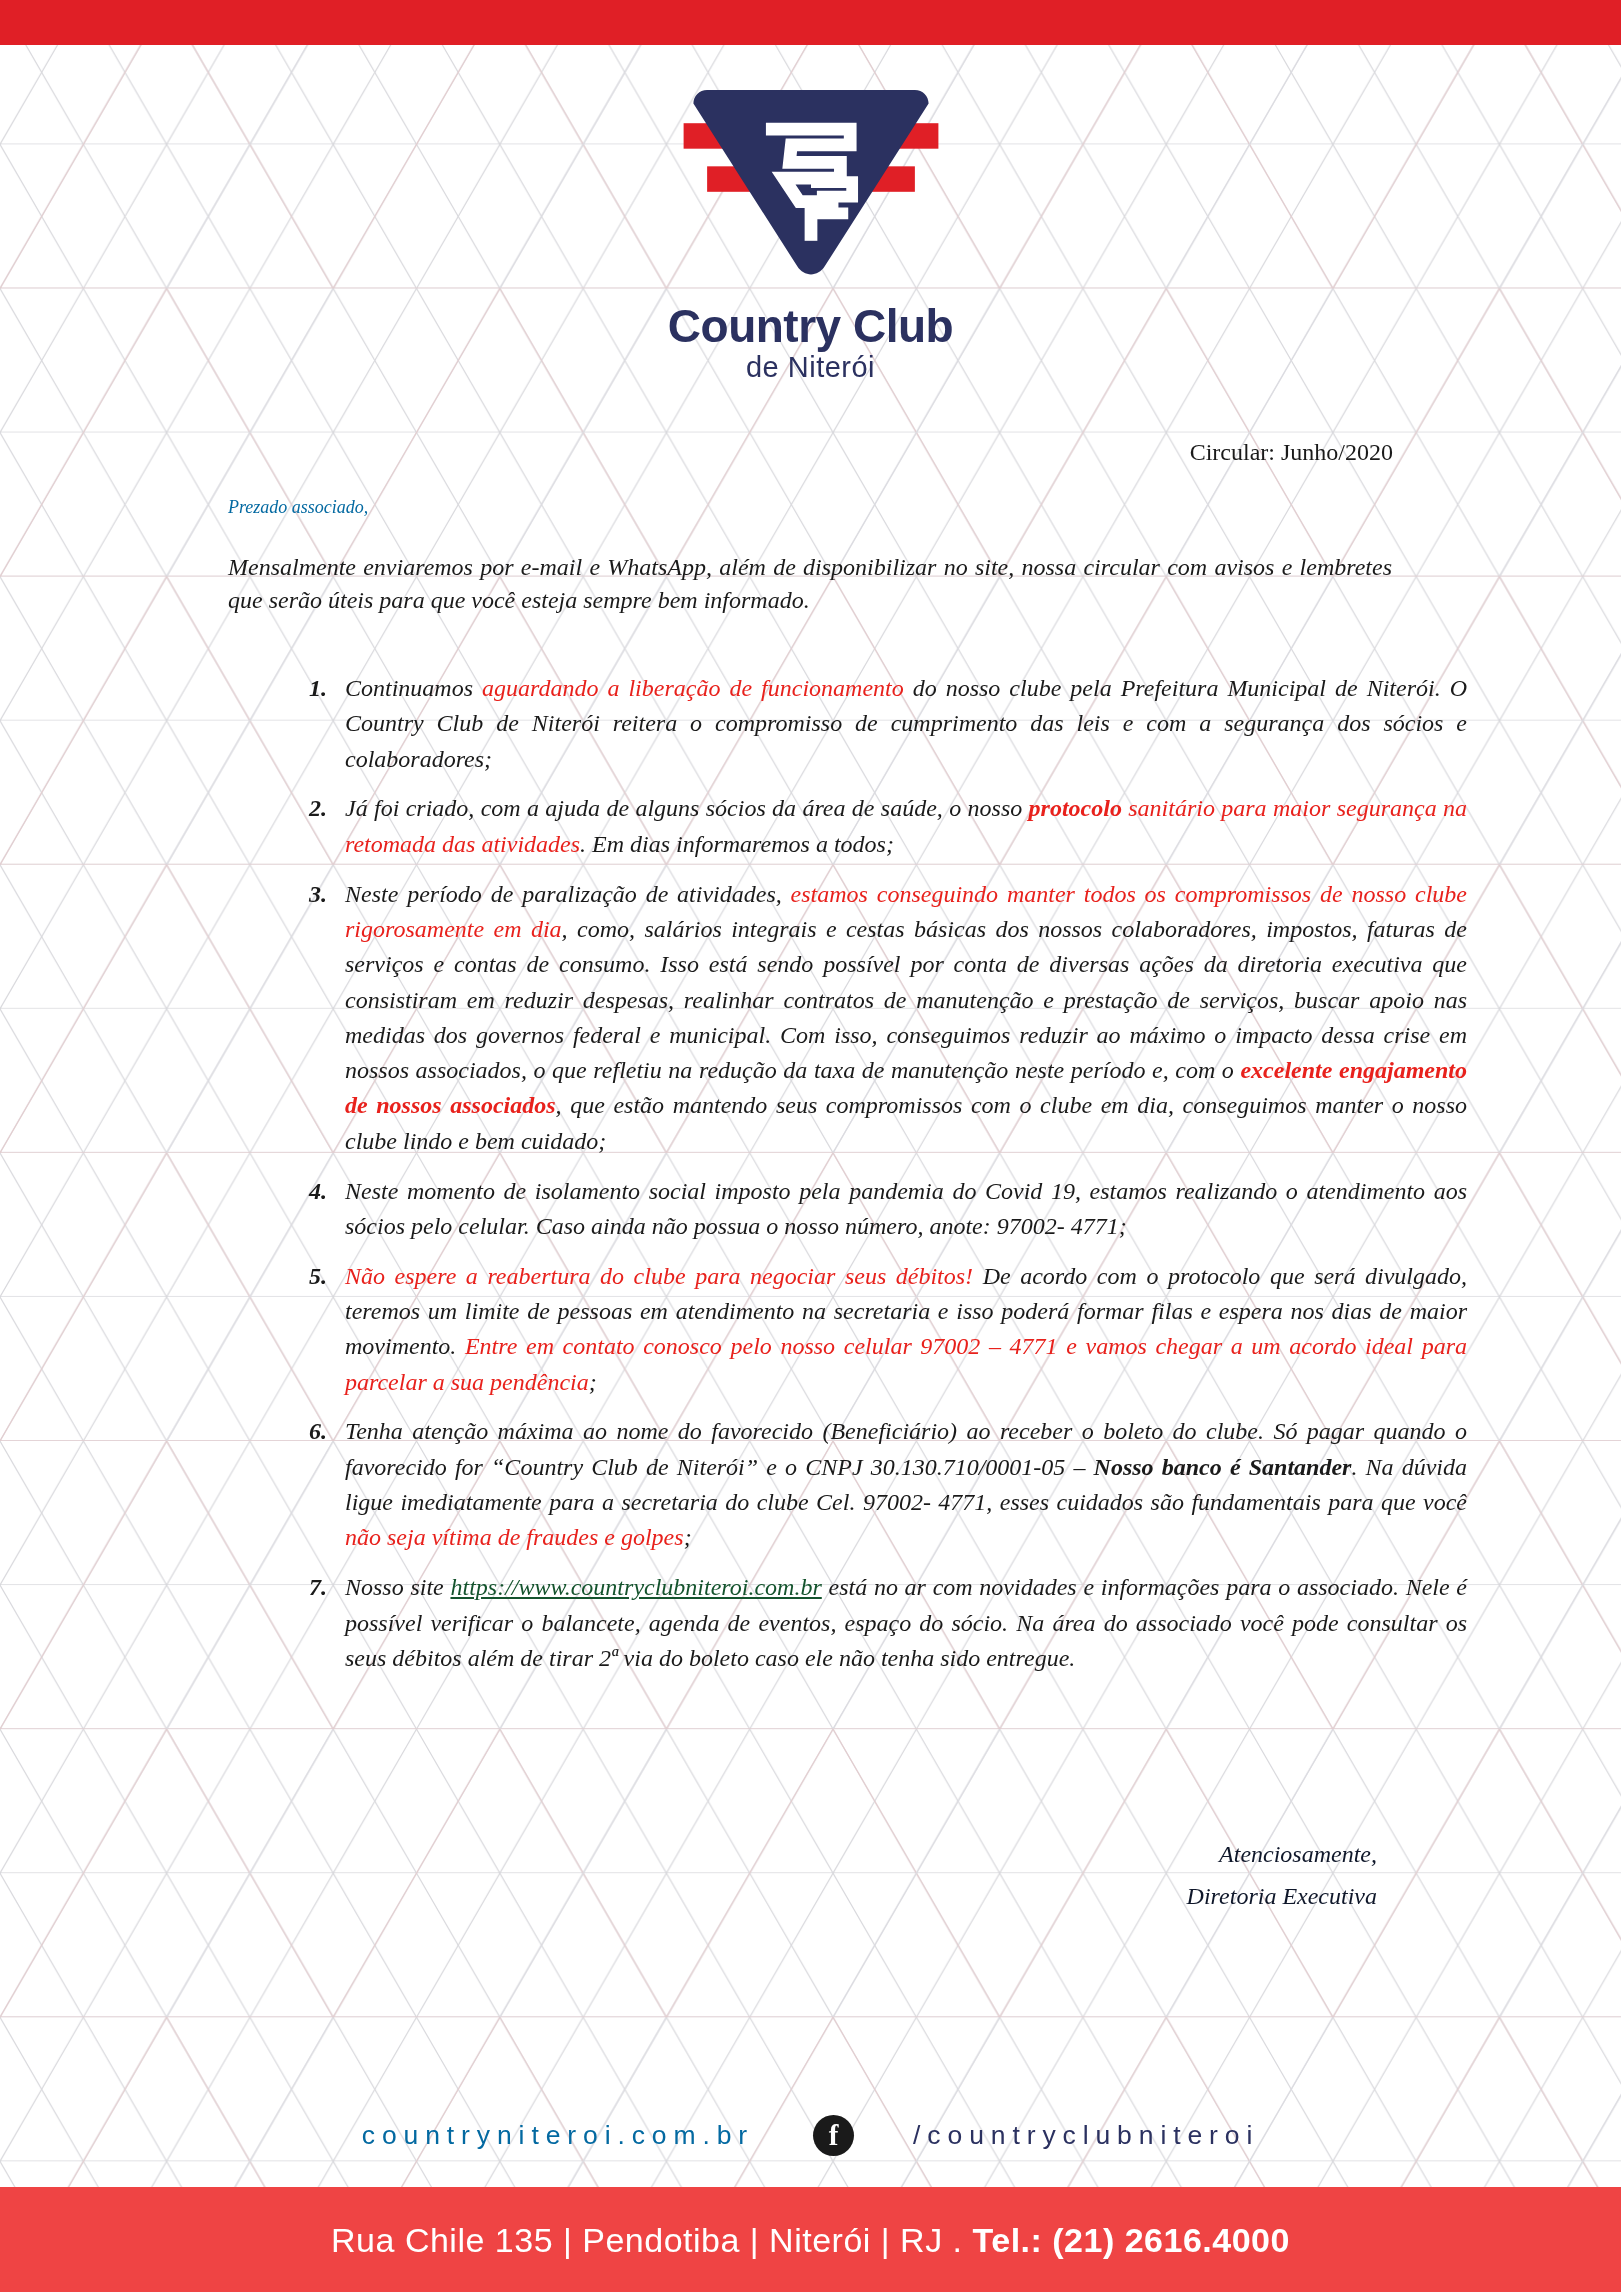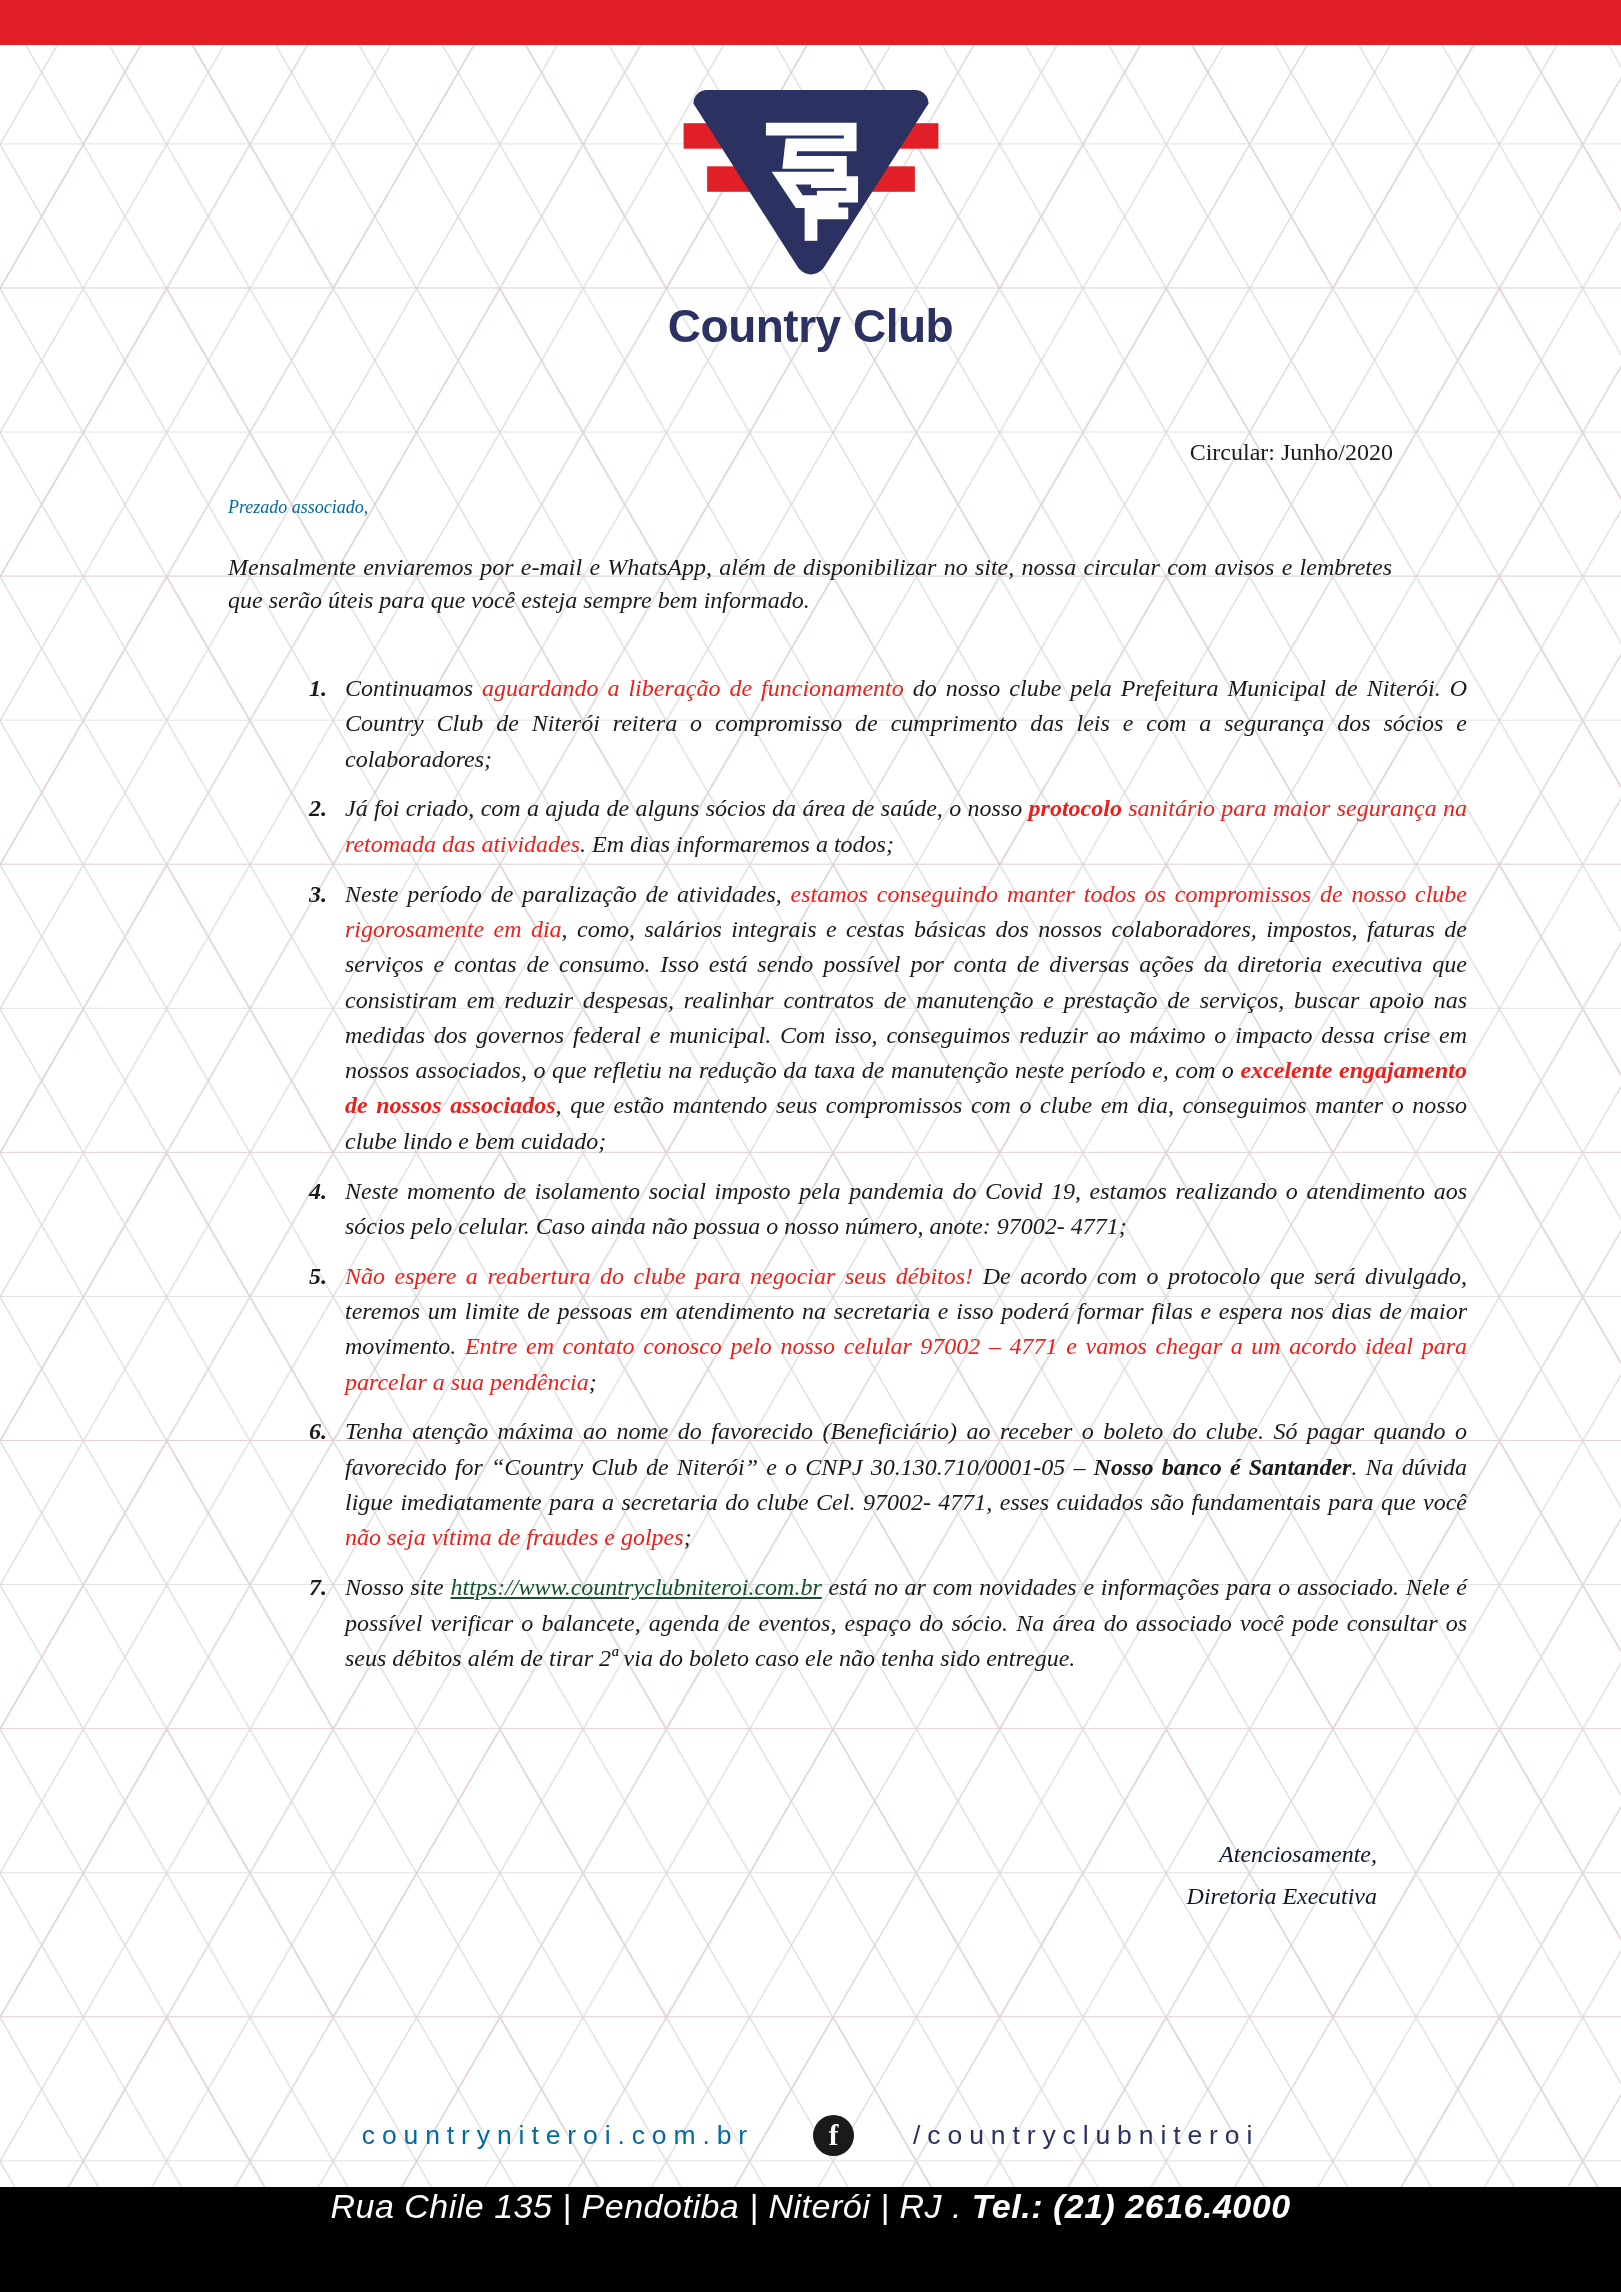--- a/index.html
+++ b/index.html
@@ -32,25 +32,25 @@
     width: 1621px;
     height: 45px;
     background: #e01f26;
     z-index: 3;
   }
   .bottom-bar {
     position: absolute;
     left: 0; bottom: 0;
     width: 1621px;
     height: 106px;
-    background: #000000;
+    background: #ef4444;
     z-index: 3;
     display: flex;
+    align-items: center;
     justify-content: center;
-    font-style: italic;
   }
   .bottom-bar-text {
     color: #ffffff;
     font-family: "Liberation Sans", sans-serif;
     font-size: 34px;
     letter-spacing: 0.5px;
     font-weight: 400;
     white-space: nowrap;
   }
   .bottom-bar-text b {
@@ -243,20 +243,21 @@
       <rect x="44" y="96" width="212" height="26" fill="#e01f26"></rect>
 
       <path d="M44 18 H256 C264 18 270 24 270 32 L164 198 C157 209 143 209 136 198 L30 32 C30 24 36 18 44 18 Z" fill="#2b3160"></path>
 
       <path d="M104 58 h86 v16 h-60 l-2 18 h52 v16 h-58 l16 24 h40" fill="none" stroke="#ffffff" stroke-width="13" stroke-linejoin="miter"></path>
       <path d="M150 112 h42 v15 h-30 v17 h26" fill="none" stroke="#ffffff" stroke-width="12"></path>
       <path d="M150 128 L150 172" stroke="#ffffff" stroke-width="13"></path>
     </svg>
   </div>
   <div class="logo-title">Country Club</div>
+  <div class="logo-sub">de Niterói</div>
 </div>
 
 <div class="doc">
 
   <div class="circular-line">Circular: Junho/2020</div>
 
   <div class="greeting">Prezado associado,</div>
 
   <div class="intro">Mensalmente enviaremos por e-mail e WhatsApp, além de disponibilizar no site, nossa circular com avisos e lembretes que serão úteis para que você esteja sempre bem informado.</div>
 

